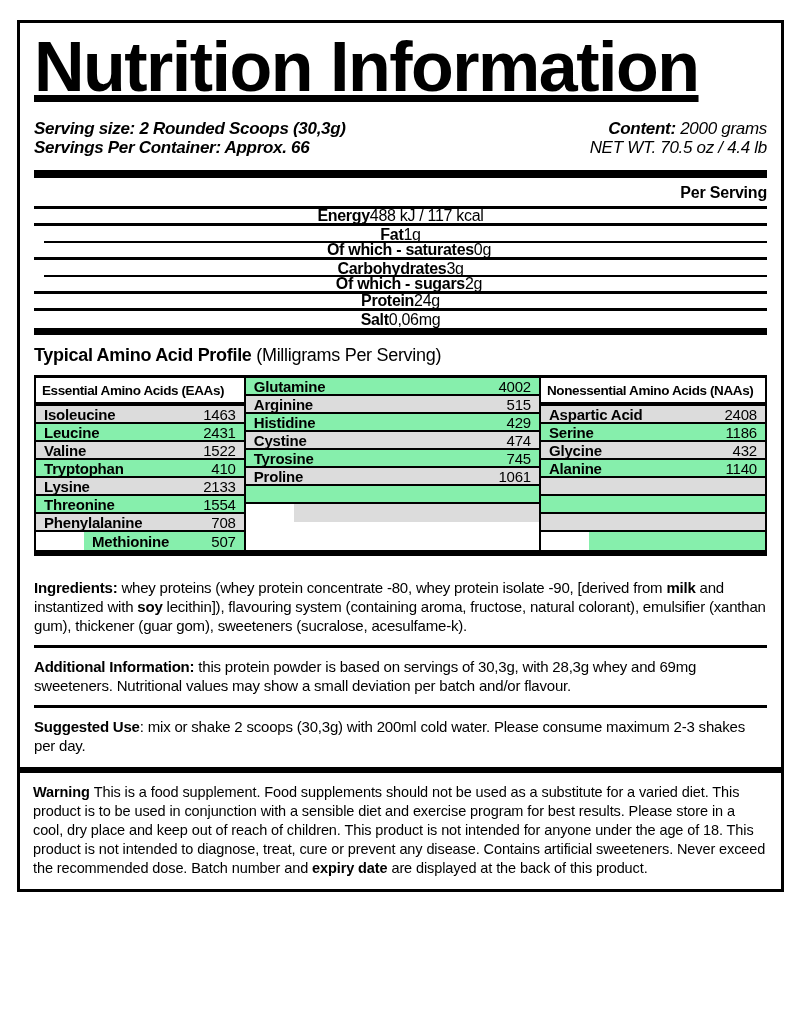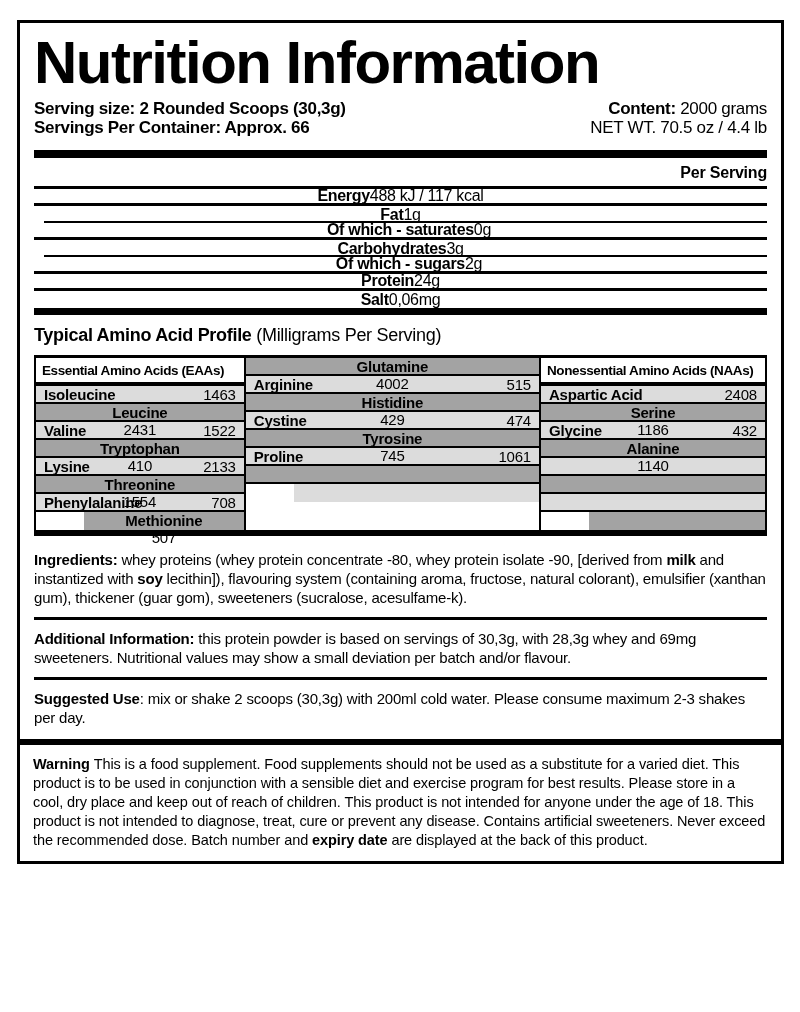--- a/index.html
+++ b/index.html
@@ -13,34 +13,36 @@
   .page {
     width: 800px;
     min-height: 1012px;
     padding: 20px 16px 20px 17px;
   }
   .main-box {
     border: 3px solid #000;
     padding: 8px 14px 10px 14px;
   }
   .label-title {
-    font-size: 60px;
+    font-size: 70px;
     font-weight: bold;
     letter-spacing: -1.5px;
     line-height: 0.92;
     margin-top: 4px;
     white-space: nowrap;
+    text-decoration: underline;
   }
   .serving-row {
     display: flex;
     justify-content: space-between;
-    margin-top: 9px;
+    margin-top: 20px;
     font-size: 17px;
     line-height: 19px;
     letter-spacing: -0.3px;
+    font-style: italic;
   }
   .serving-left div { font-weight: bold; }
   .serving-right { text-align: right; }
   .thick-bar {
     height: 8px;
     background: #000;
     margin-top: 13px;
   }
   .thick-bar.bottom { height: 7px; margin-top: 0; }
 
@@ -112,36 +114,36 @@
     align-items: center;
     padding: 0 8px;
     font-size: 15px;
     letter-spacing: -0.2px;
     border-bottom: 2px solid #000;
   }
   .a-row:last-child { border-bottom: none; margin-left: 48px; }
   .a-row .a-name { font-weight: bold; }
   
   .a-row.gray { background: #dcdcdc; }
-  .a-row.white { background: #a3a3a3; flex-direction: column; }
+  .a-row.white { background: #86efac; }
 
   
   .text-section {
     font-size: 15px;
     line-height: 19px;
     letter-spacing: -0.2px;
     padding: 9px 0 10px 0;
   }
   .text-section b, .rich b { font-weight: bold; }
   .section-divider {
     border: none;
     border-top: 3px solid #000;
     height: 0;
   }
-  .text-section.first { padding-top: 14px; }
+  .text-section.first { padding-top: 22px; }
   .text-section.last { padding-bottom: 2px; }
 
   
   .warning-box {
     border: 3px solid #000;
     padding: 10px 13px 11px 13px;
     font-size: 14.5px;
     line-height: 19px;
     letter-spacing: -0.1px;
   }

